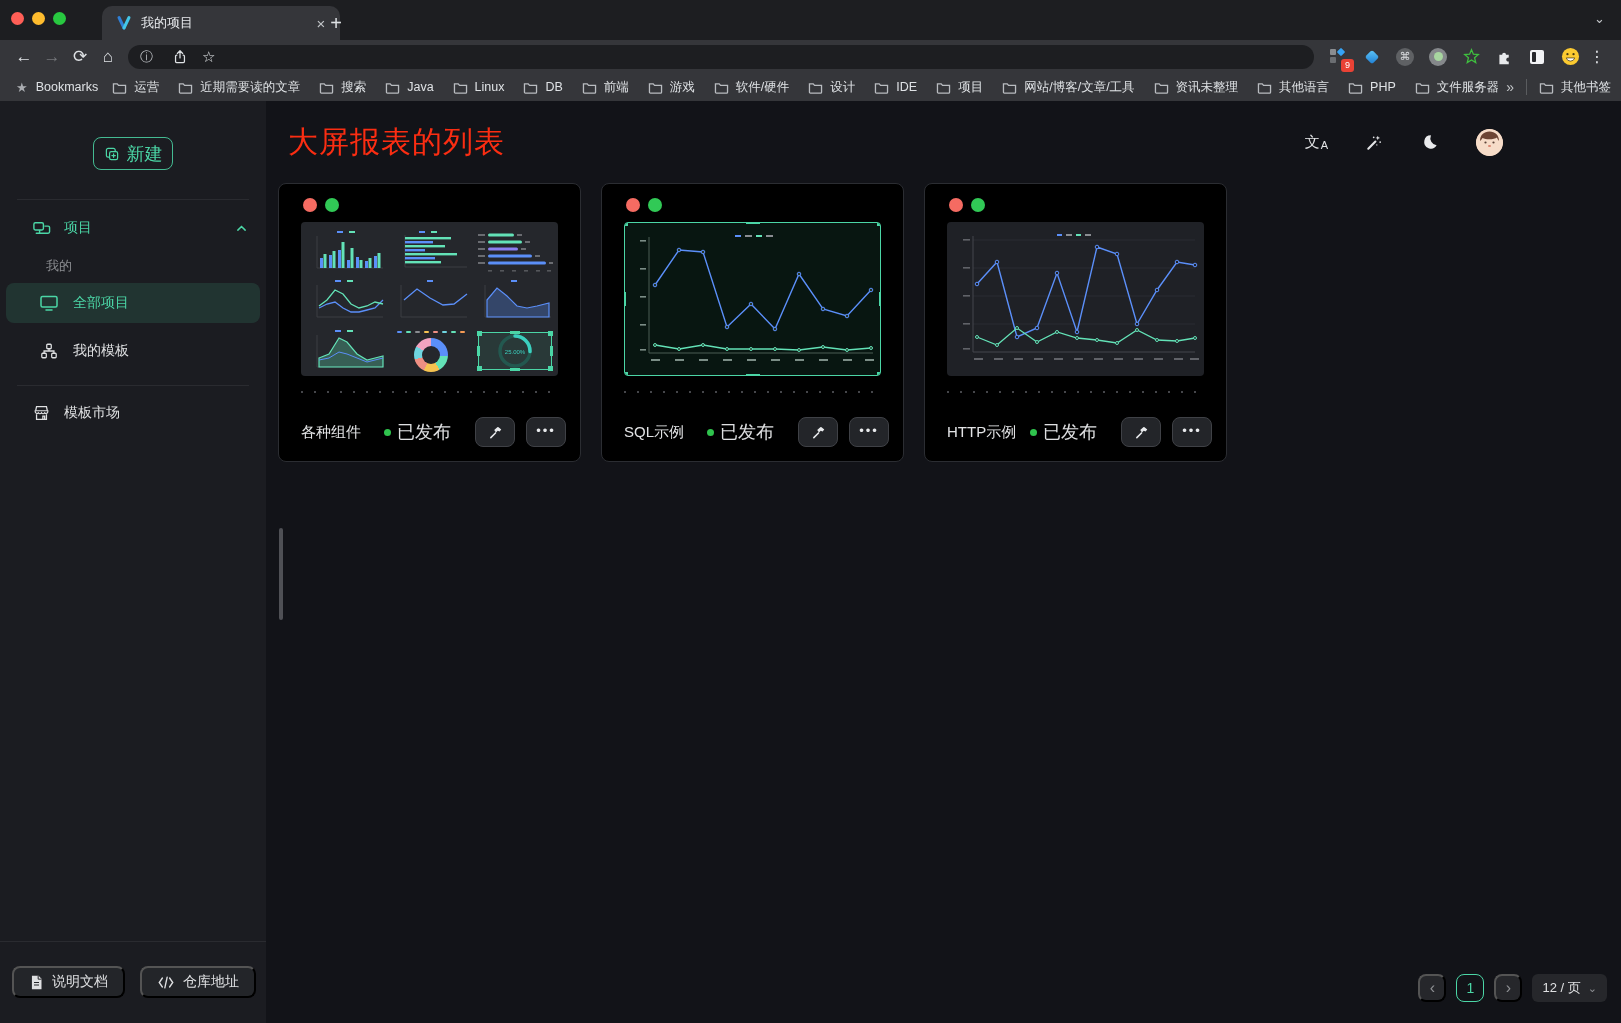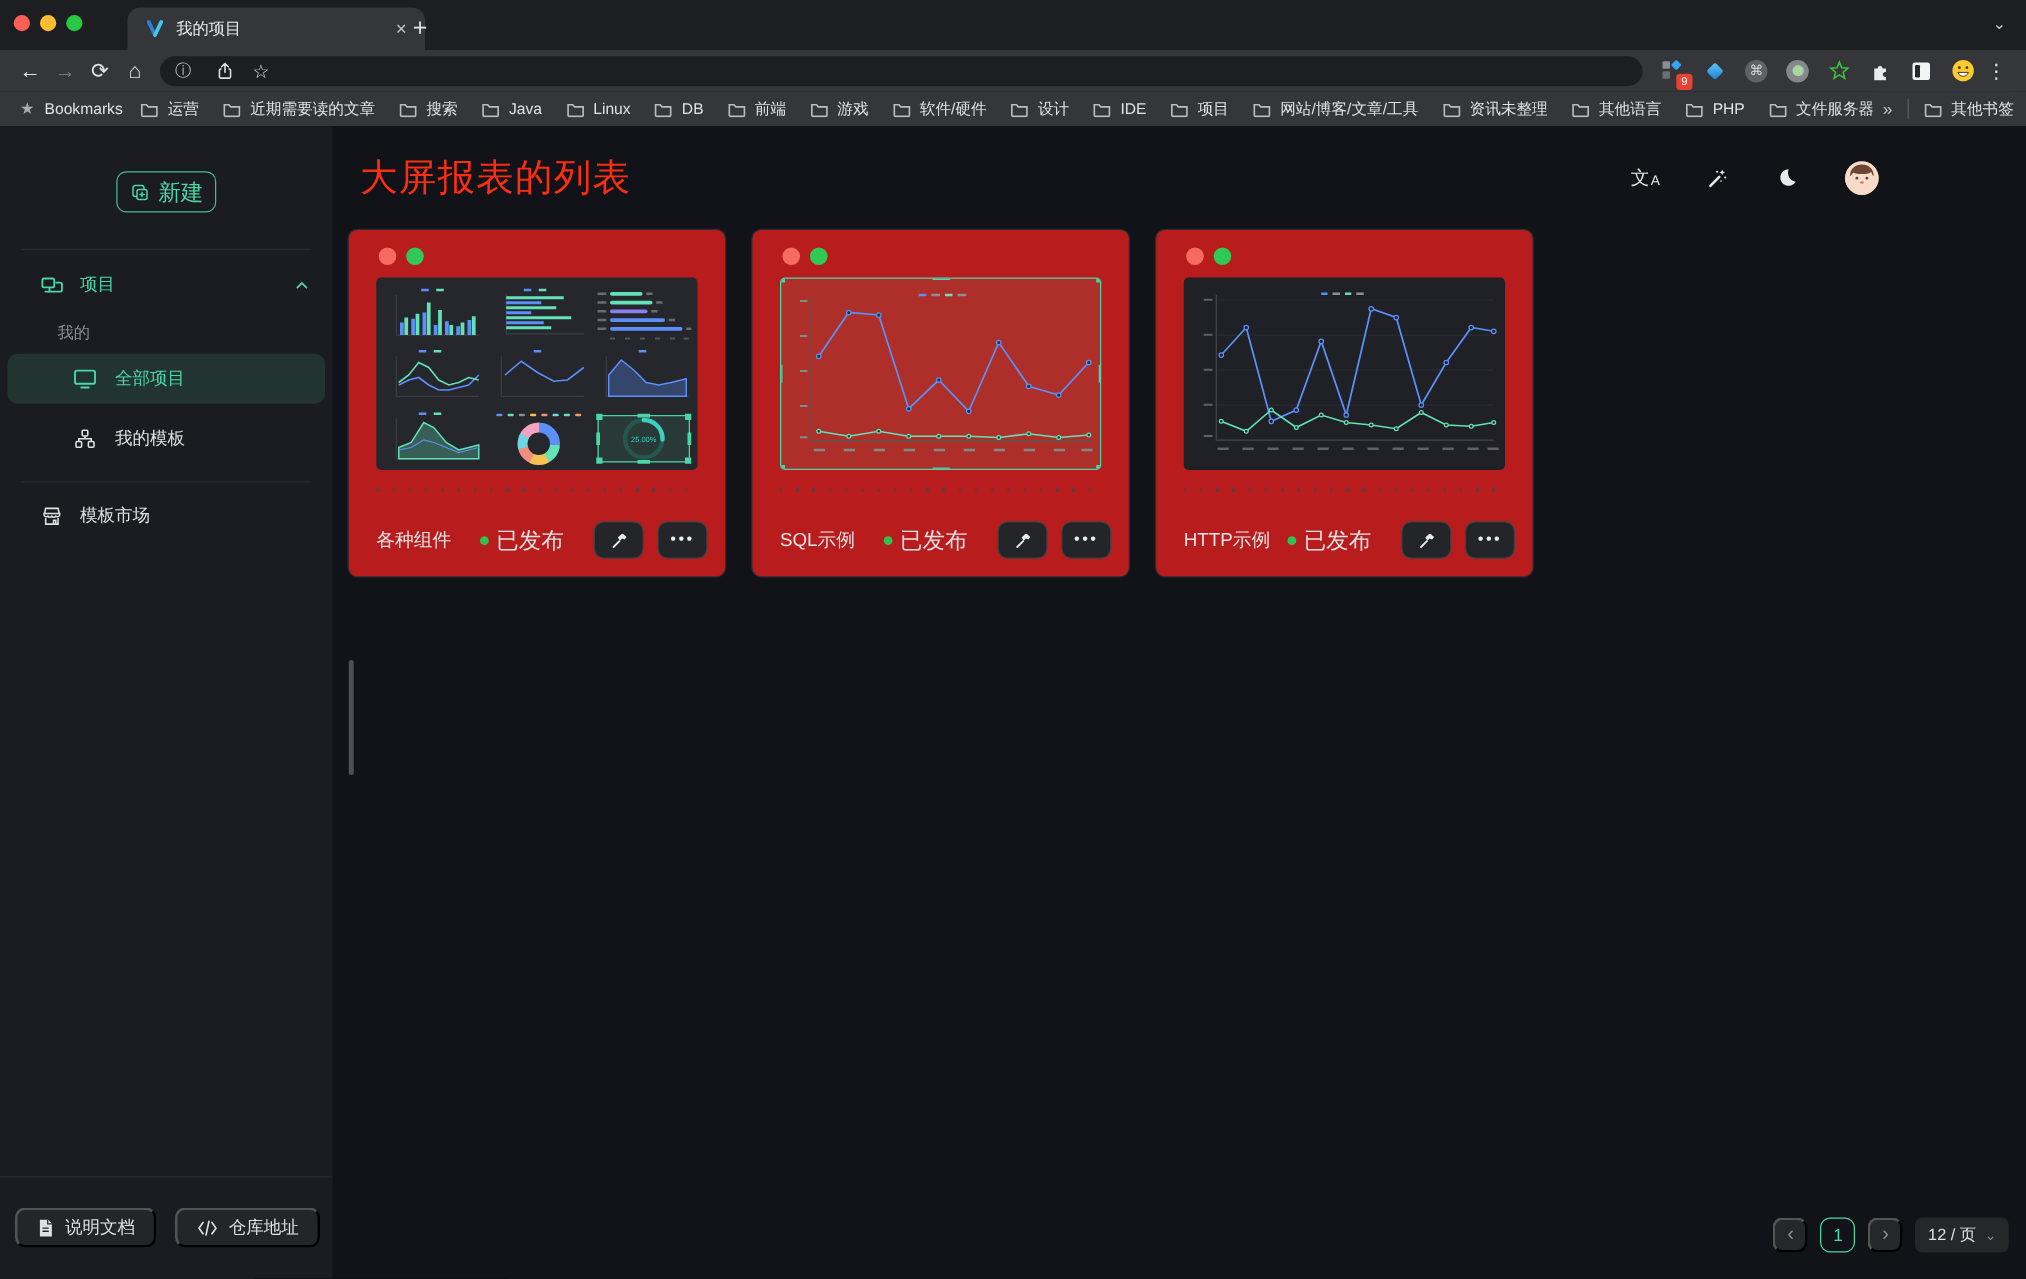--- a/index.html
+++ b/index.html
@@ -56,40 +56,40 @@
   
   .app{ position:absolute; top:101px; left:0; right:0; bottom:0; display:flex; background:#121318; }
   .sidebar{ position:relative; flex:none; width:266px; height:100%; background:#1b1c21; }
   .new-btn{ margin:36px auto 0; width:80px; height:33px; border:1px solid rgba(75,214,166,.85); border-radius:8px;
     color:#4bd6a6; font-size:18px; display:flex; align-items:center; justify-content:center; gap:7px; background:transparent; }
   .sb-div{ margin:29px 17px 0; border-top:1px solid #2a2b30; }
   .sb-group{ display:flex; align-items:center; height:30px; margin:13px 18px 0 32px; color:#4bd6a6; font-size:14px; gap:13px; }
   .sb-group .grow{ flex:1; }
   .sb-sub{ margin:14px 0 0 46px; color:#8b8d91; font-size:13px; }
   .sb-item{ display:flex; align-items:center; height:40px; margin:8px 6px 0; border-radius:8px;
-    padding-left:52px; gap:14px; color:#dfe0e2; font-size:14px; }
+    padding-left:33px; gap:14px; color:#dfe0e2; font-size:14px; }
   .sb-item.active{ background:rgba(75,214,166,.13); color:#4bd6a6; }
   .sb-item2{ display:flex; align-items:center; height:34px; margin:10px 6px 0; padding-left:26px; gap:13px;
     color:#dfe0e2; font-size:14px; }
   .sb-bottom{ position:absolute; left:0; right:0; bottom:25px; border-top:1px solid #2a2b30;
     padding:24px 10px 0 12px; display:flex; justify-content:space-between; }
   .side-btn{ height:32px; background:#232529; border-radius:8px; display:flex; align-items:center;
     gap:8px; padding:0 15px; color:#dfe0e2; font-size:14px; }
 
   .content{ position:relative; flex:1; min-width:0; }
   .page-header{ display:flex; align-items:center; justify-content:space-between; padding:18px 118px 0 22px; height:64px; }
   .page-title{ font-size:30px; color:#fb2d12; font-weight:500; letter-spacing:1px; }
   .hdr-icons{ display:flex; align-items:center; gap:37px; }
   .hicon{ color:#e4e5e7; display:flex; align-items:center; justify-content:center; height:26px; }
   .ta{ font-size:15px; color:#e4e5e7; position:relative; }
   .ta .ta-a{ font-size:11px; position:relative; top:3px; left:1px; }
   .avatar{ width:27px; height:27px; border-radius:50%; overflow:hidden; background:#f3d3be; }
 
   .cards{ display:flex; gap:20px; margin:18px 0 0 12px; }
-  .card{ position:relative; width:303px; height:279px; background:#b91c1c; border:1px solid #2b2d32;
+  .card{ position:relative; width:303px; height:279px; background:#000000; border:1px solid #2b2d32;
     border-radius:8px; padding:0 22px; }
   .card-dots{ position:absolute; top:14px; left:24px; display:flex; gap:8px; }
   .cdot{ width:14px; height:14px; border-radius:50%; }
   .cdot.r{ background:#f56b62; } .cdot.g{ background:#31c956; }
   .thumb{ position:relative; margin-top:38px; height:154px; border-radius:4px; overflow:hidden; }
   .thumb.t1{ background:#25272c; }
   .thumb.t2{ background:#233528; background:rgba(75,214,166,.10); border:1px solid #4bd6a6; }
   .thumb.t3{ background:#1f2126; }
   .dotted{ margin-top:15px; height:2px;
     background-image:repeating-linear-gradient(to right,#45464a 0 2px,transparent 2px 13px); }

